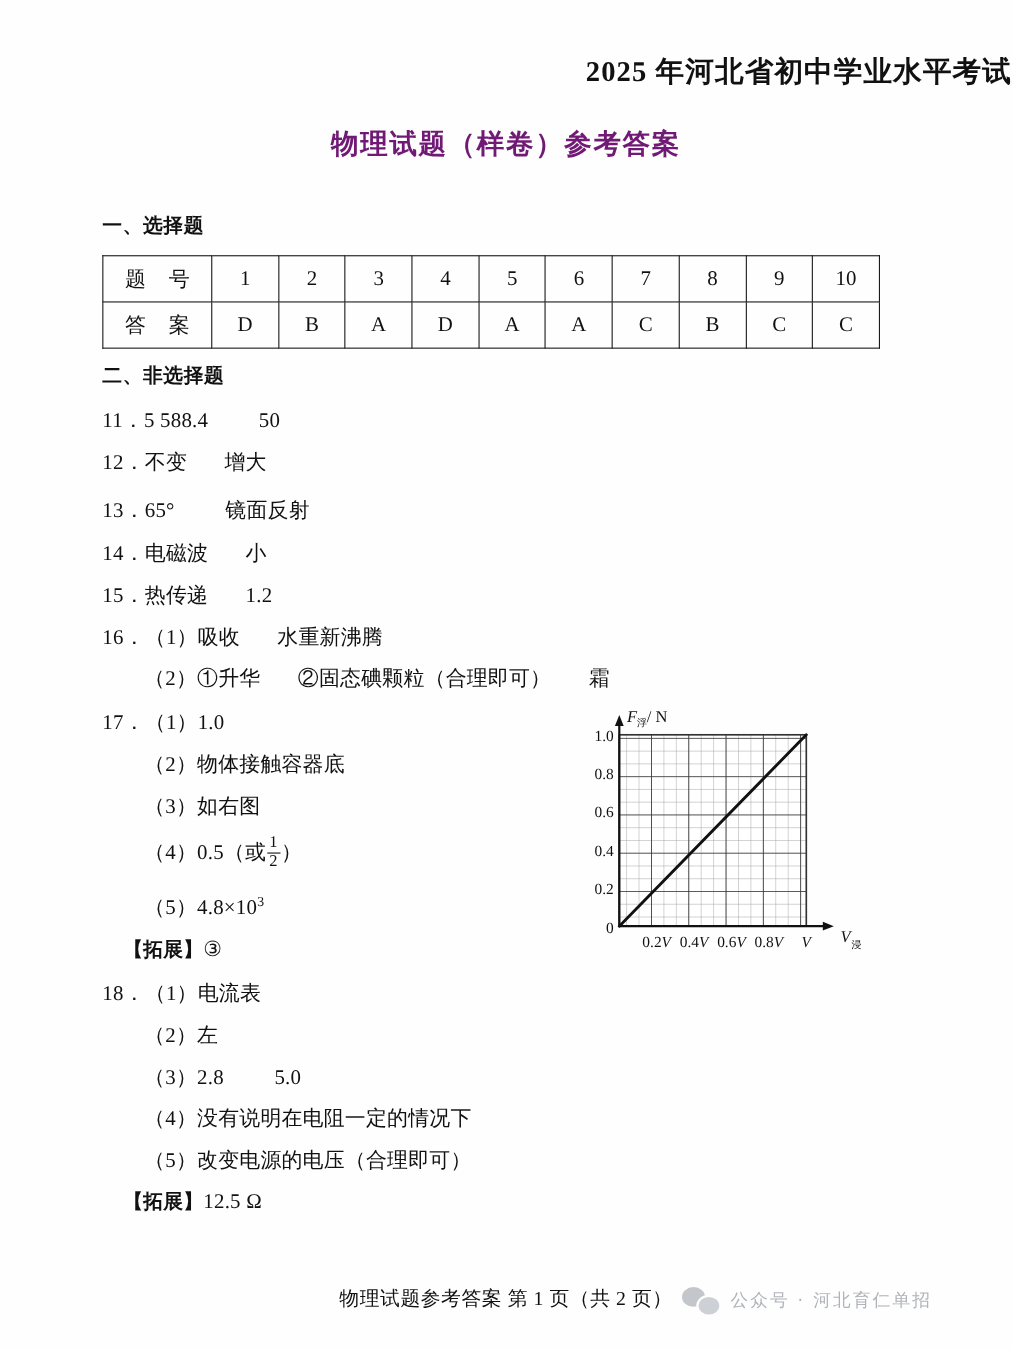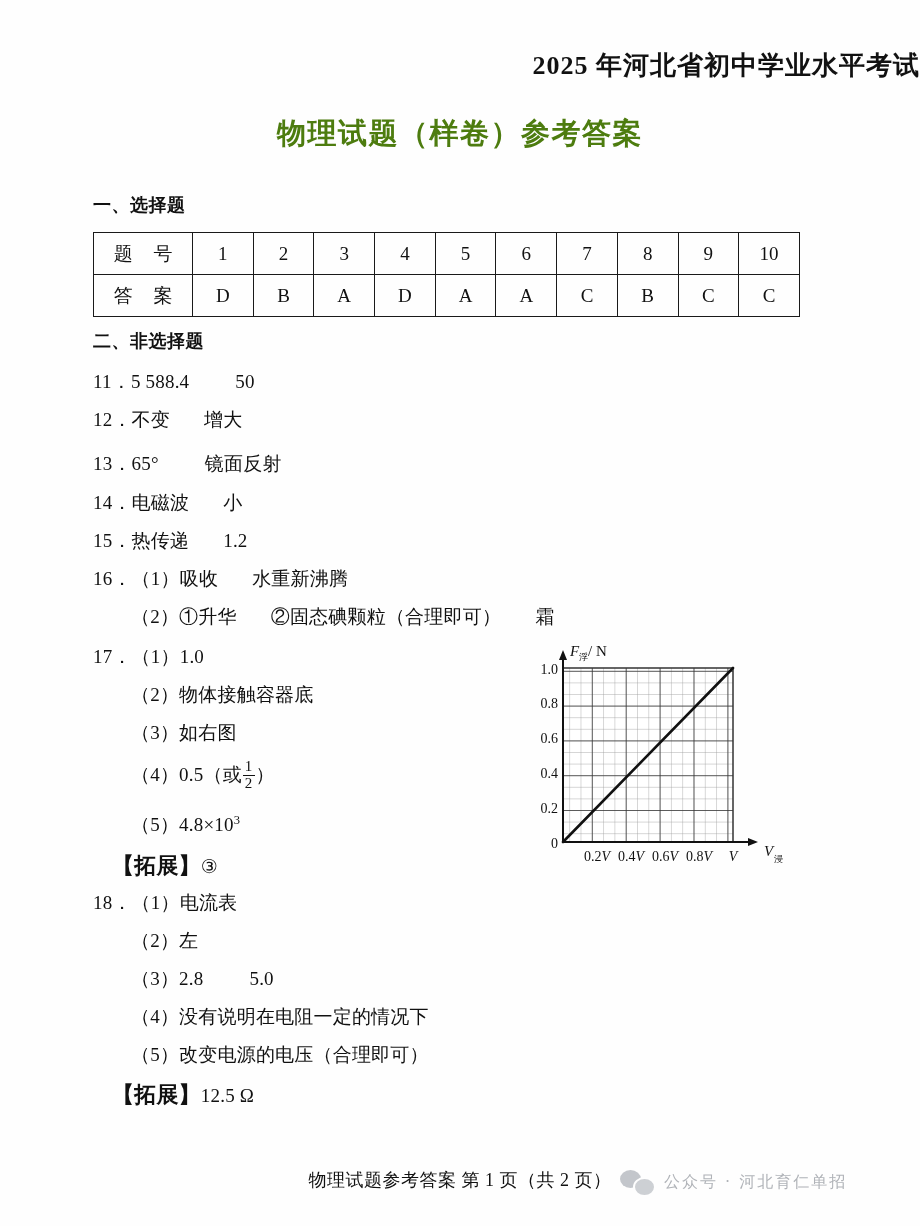--- a/index.html
+++ b/index.html
@@ -31,24 +31,24 @@
     font-weight: bold;
     letter-spacing: 1px;
     font-family: "Liberation Serif", "DejaVu Serif", serif;
     color: #111;
   }
   .title-sub {
     position: absolute;
     left: 0; right: 0;
     top: 114px;
     text-align: center;
-    font-size: 29px;
+    font-size: 25px;
     font-weight: bold;
     letter-spacing: 1.5px;
-    color: #4d7c0f;
+    color: #701a75;
   }
 
   
   .section-heading {
     position: absolute;
     left: 93px;
     font-size: 18px;
     font-weight: bold;
     font-family: "DejaVu Sans", "Liberation Sans", sans-serif;
     color: #111;
@@ -90,21 +90,21 @@
     font-family: "Liberation Serif", "DejaVu Serif", serif;
     white-space: nowrap;
     letter-spacing: 0.2px;
   }
   .line .num { font-family: Liberation Serif, serif; }
   .gap-m { display: inline-block; width: 34px; }
   .gap-l { display: inline-block; width: 46px; }
   .bold-br {
     font-weight: bold;
     font-family: Liberation Sans, sans-serif;
-    font-size: 22px;
+    font-size: 18px;
   }
   sup.exp { font-size: 0.66em; vertical-align: super; }
 
   
   .frac {
     display: inline-block;
     vertical-align: middle;
     text-align: center;
     font-size: 15px;
     line-height: 1.05;

